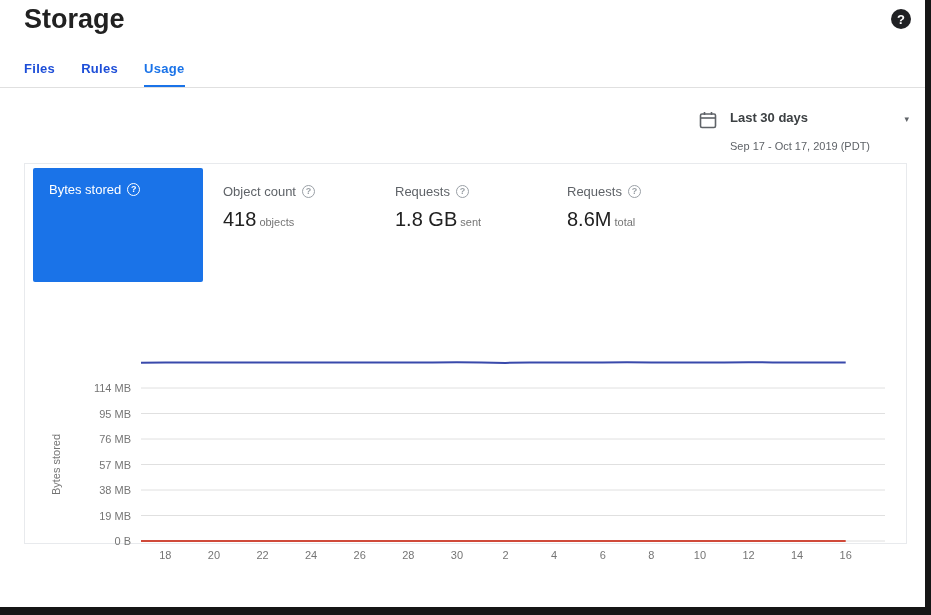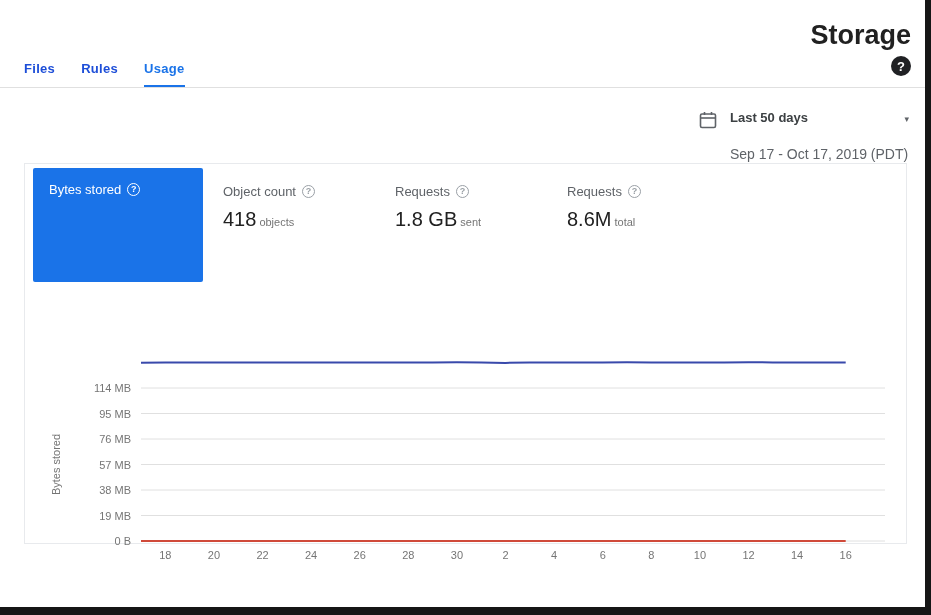--- a/index.html
+++ b/index.html
@@ -6,40 +6,40 @@
   html,body { background:#dcdcdc; }
   body { font-family:"Liberation Sans","DejaVu Sans",sans-serif; }
 
   .screen {
     position:relative; width:931px; height:615px; background:#fff;
     border-right:6px solid #161616; border-bottom:8px solid #161616;
     overflow:hidden;
   }
 
   
-  .header { position:absolute; left:24px; right:14px; top:20px;
-            display:flex; justify-content:space-between; align-items:flex-end;flex-direction:column; }
+  .header { position:absolute; left:24px; right:14px; top:4px;
+            display:flex; justify-content:space-between; align-items:flex-start; }
   .page-title { font-size:27px; font-weight:600; color:#212121; }
   .help-btn { width:20px; height:20px; border-radius:50%; background:#202124; color:#fff;
               font-size:13px; font-weight:700; display:flex; align-items:center; justify-content:center;
               border:none; cursor:pointer; margin-top:5px; line-height:1; }
 
   
   .tabs { position:absolute; left:24px; top:62px; display:flex; gap:26px; }
   .tab { font-size:13px; font-weight:600; letter-spacing:.3px; color:#1d4ed8;
          line-height:14px; padding-bottom:9px; cursor:pointer; }
   .tab.active { color:#1a73e8; border-bottom:3px solid #1a73e8; }
   .tab-divider { position:absolute; left:0; right:0; top:87px; height:1px; background:#e0e0e0; }
 
   
   .date-range { position:absolute; top:110px; right:16px; width:210px;
                 display:flex; gap:13px; cursor:pointer; align-items:flex-start; }
   .cal-icon { flex:0 0 auto; margin-top:1px; }
   .date-text .dr-label { font-size:13px; font-weight:600; color:#3c4043; line-height:16px; }
-  .date-text .dr-sub   { font-size:14px; color:#5f6368; margin-top:20px; white-space:nowrap; }
+  .date-text .dr-sub   { font-size:11px; color:#5f6368; margin-top:14px; white-space:nowrap; }
   .dr-caret { position:absolute; right:0; top:4px; font-size:9px; color:#5f6368; }
 
   
   .panel { position:absolute; left:24px; top:163px; width:883px; height:381px;
            background:#fff; border:1px solid #e8eaed; }
 
   
   .metrics { display:flex; align-items:flex-start; padding:4px 0 0 8px; }
   .card { width:172px; padding:16px 0 16px 20px; cursor:pointer; }
   .card-title { font-size:13px; color:#5f6368; display:flex; align-items:center; gap:6px; }
@@ -80,21 +80,21 @@
   <div class="date-range">
     <span class="cal-icon">
       <svg width="18" height="18" viewBox="0 0 18 18" fill="none" stroke="#5f6368" stroke-width="1.6">
         <rect x="1.5" y="3" width="15" height="13.5" rx="1.5"></rect>
         <line x1="1.5" y1="7" x2="16.5" y2="7"></line>
         <line x1="5.5" y1="1" x2="5.5" y2="4"></line>
         <line x1="12.5" y1="1" x2="12.5" y2="4"></line>
       </svg>
     </span>
     <div class="date-text">
-      <div class="dr-label">Last 50 days</div>
+      <div class="dr-label">Last 30 days</div>
       <div class="dr-sub">Sep 17 - Oct 17, 2019 (PDT)</div>
     </div>
     <span class="dr-caret">▾</span>
   </div>
 
   <div class="panel">
 
     <div class="metrics">
       <div class="card selected">
         <div class="card-title">

